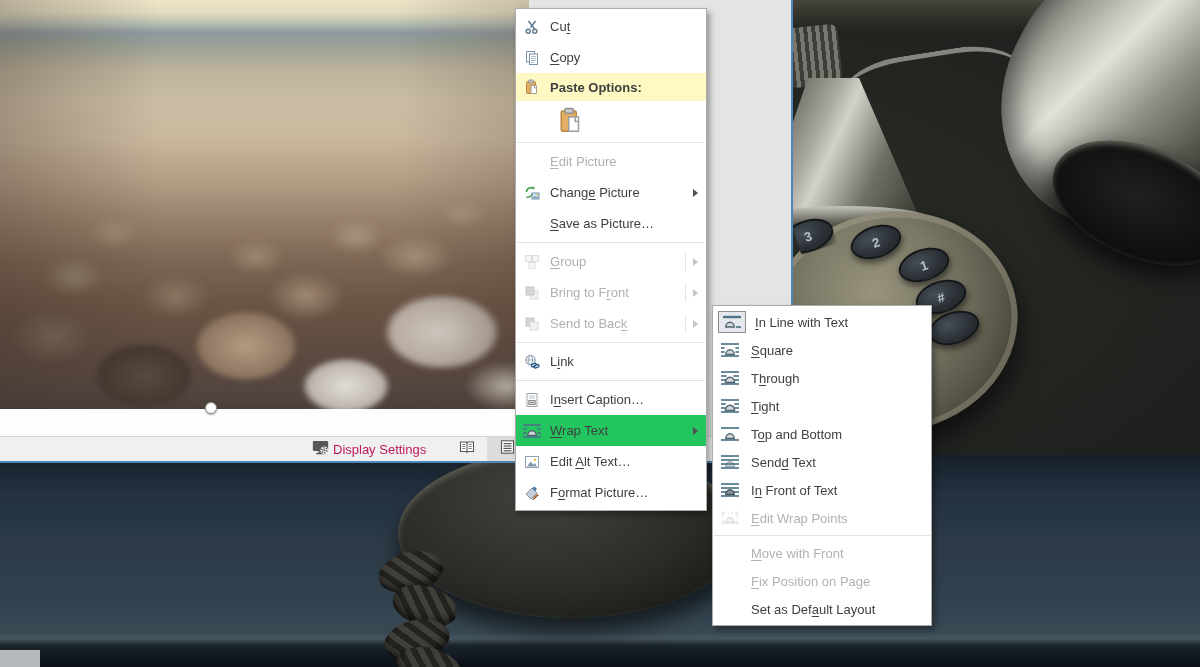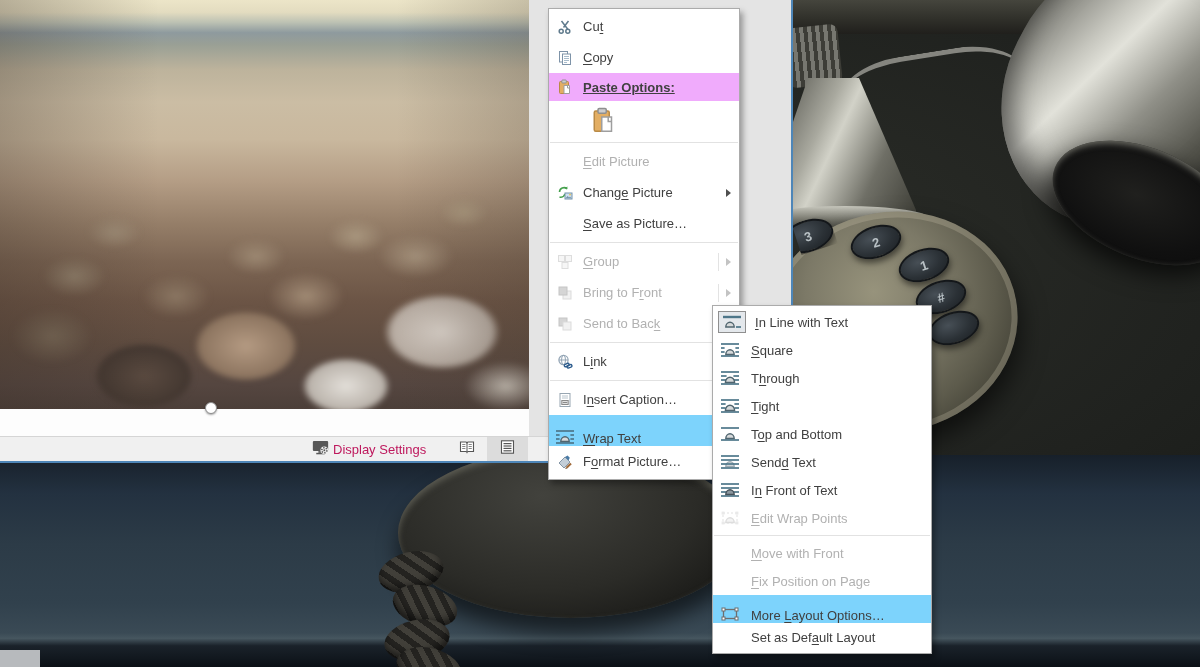--- a/index.html
+++ b/index.html
@@ -73,36 +73,36 @@
   #status-group{position:absolute;left:308px;top:0;height:24px;display:flex;align-items:center;}
   #status-group .sb-btn{display:flex;align-items:center;height:24px;padding:0 4px;cursor:default;}
   #status-group .sb-label{font-size:13px;color:#be185d;margin-left:4px;white-space:nowrap;}
   .sb-view{width:33px;justify-content:center;}
   .sb-view.selected{background:#dcdcdc;}
   .sb-gap{width:16px;}
 
   
   .menu{background:#fff;border:1px solid #ababab;box-shadow:3px 4px 6px rgba(0,0,0,.35);
         padding:2px 0;box-sizing:border-box;font-size:13px;color:#404040;}
-  #context-menu{left:548px;top:8px;width:192px;z-index:40;}
+  #context-menu{left:515px;top:8px;width:192px;z-index:40;}
   #wrap-submenu{left:712px;top:305px;width:220px;z-index:50;}
   .mi{display:flex;align-items:center;height:31px;cursor:default;}
   #wrap-submenu .mi{height:28px;}
   .mi .ic{width:22px;margin:0 7px 0 5px;flex:none;display:flex;align-items:center;justify-content:center;}
   #wrap-submenu .mi .ic{width:24px;margin:0 9px 0 5px;}
   .mi .lbl{flex:1;white-space:nowrap;overflow:hidden;}
   .mi .hk{text-decoration:underline;text-underline-offset:2px;}
   .mi .arr{flex:none;width:0;height:0;border-top:4px solid transparent;border-bottom:4px solid transparent;
            border-left:5px solid #4f4f4f;margin-right:8px;}
   .mi .vline{flex:none;width:1px;height:18px;background:#e3e3e3;margin-right:7px;}
   .mi.disabled{color:#b1b1b1;}
   .mi.disabled .arr{border-left-color:#c3c3c3;}
   .mi.disabled .ic svg{opacity:.45;filter:grayscale(1);}
-  .mi.hl{background:#7dd3fc;align-items:flex-end;}
-  .mi.label-row{background:#f0abfc;font-weight:bold;height:28px;text-decoration:underline;}
+  .mi.hl{background:#22c55e;}
+  .mi.label-row{background:#fef9c3;font-weight:bold;height:28px;}
   .mi.paste-row{height:38px;}
   .mi.paste-row .ic{margin-left:42px;width:26px;}
   .msep{border-top:1px solid #e2e2e2;margin:3px 1px;}
   .icsel{border:1px solid #8f8f8f;background:#e4e8ec;padding:1px;}
 </style>
 </head>
 <body>
 
 <div class="screen">
 
@@ -321,20 +321,30 @@
             <line x1="1" y1="15" x2="19" y2="15" stroke="#4d7689" stroke-width="1.7"></line>
             <path d="M5.8 13.5 A4.2 4.8 0 0 1 14.2 13.5 Z" fill="#d6d9da" stroke="#50656f" stroke-width="1.4"></path>
           </svg>
         </span>
         <span class="lbl"><span></span><span class="hk">W</span><span>rap Text</span></span>
         <span class="arr"></span>
       </div>
       <div class="mi">
         <span class="ic">
           <svg width="16" height="16" viewBox="0 0 16 16">
+            <rect x="1.5" y="2.5" width="13" height="11" fill="#fff" stroke="#8fa3b5"></rect>
+      <circle cx="11" cy="5.7" r="1.3" fill="#e5bd4a"></circle>
+      <path d="M3 12.5 L6.8 7.5 L9.3 10.7 L10.8 9 L13 12.5 Z" fill="#7e97ab"></path>
+          </svg>
+        </span>
+        <span class="lbl"><span>Edit </span><span class="hk">A</span><span>lt Text…</span></span>
+      </div>
+      <div class="mi">
+        <span class="ic">
+          <svg width="16" height="16" viewBox="0 0 16 16">
             <path d="M2 9 L8 3 L13 8 L7 14 Z" fill="#c3ced8" stroke="#8496a6"></path>
       <path d="M8 3 l2.6-1.4 2.2 2.2 -1.3 2.7 Z" fill="#4a7ba6"></path>
       <path d="M9.5 13.8 l4.5-4.3" stroke="#a06a3a" stroke-width="2.2"></path>
             <path d="M8.2 15 l2-0.6 -1.2-1.2 Z" fill="#6b4524"></path>
           </svg>
         </span>
         <span class="lbl"><span>F</span><span class="hk">o</span><span>rmat Picture…</span></span>
       </div>
     </div>
 
@@ -440,31 +450,19 @@
       </div>
       <div class="msep"></div>
       <div class="mi disabled">
         <span class="ic"></span>
         <span class="lbl"><span></span><span class="hk">M</span><span>ove with Front</span></span>
       </div>
       <div class="mi disabled">
         <span class="ic"></span>
         <span class="lbl"><span></span><span class="hk">F</span><span>ix Position on Page</span></span>
       </div>
-      <div class="mi hl">
-        <span class="ic">
-          <svg width="20" height="18" viewBox="0 0 20 18">
-            <rect x="3.5" y="4.5" width="13" height="9" fill="none" stroke="#6e6e6e" stroke-width="1.3"></rect>
-      <rect x="2" y="3" width="3" height="3" fill="#fff" stroke="#6e6e6e"></rect>
-            <rect x="15" y="3" width="3" height="3" fill="#fff" stroke="#6e6e6e"></rect>
-      <rect x="2" y="12" width="3" height="3" fill="#fff" stroke="#6e6e6e"></rect>
-            <rect x="15" y="12" width="3" height="3" fill="#fff" stroke="#6e6e6e"></rect>
-          </svg>
-        </span>
-        <span class="lbl"><span>More </span><span class="hk">L</span><span>ayout Options…</span></span>
-      </div>
       <div class="mi">
         <span class="ic"></span>
         <span class="lbl"><span>Set as Def</span><span class="hk">a</span><span>ult Layout</span></span>
       </div>
     </div>
 
 </div>
 
 </body></html>

